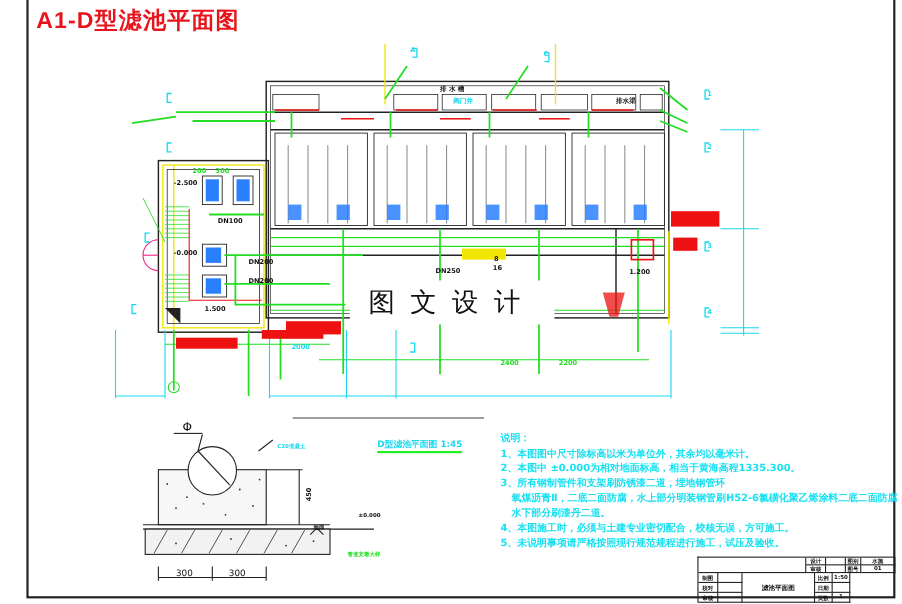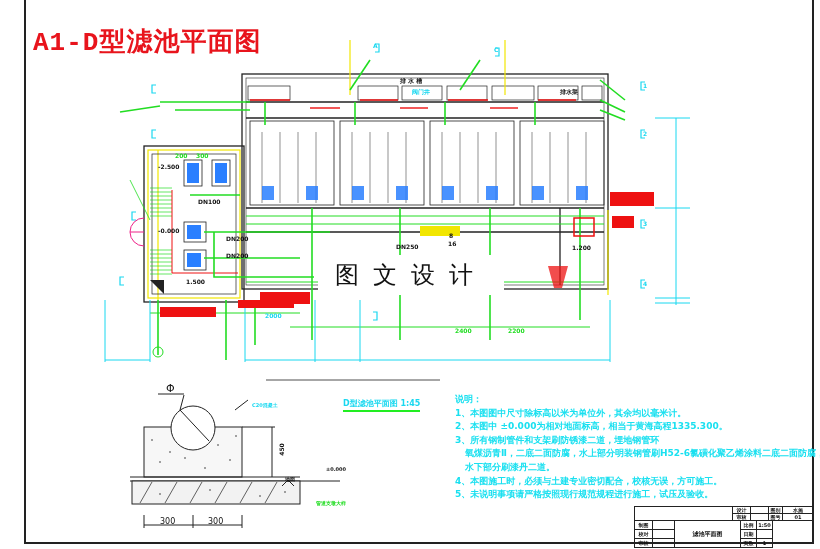--- a/index.html
+++ b/index.html
@@ -1,18 +1,18 @@
 <!DOCTYPE html>
 <html><head>
 <meta charset="utf-8">
 <style>
   html,body{margin:0;padding:0;background:#fff;}
   body{width:820px;height:549px;position:relative;overflow:hidden;font-family:"DejaVu Sans",sans-serif;}
   #frame{position:absolute;left:24px;top:-2px;width:790px;height:546px;border:2px solid #222;box-sizing:border-box;background:#fff;}
-  #title{position:absolute;left:33px;top:4px;color:#e8141c;font-family:Liberation Mono, monospace;font-size:26px;font-weight:bold;letter-spacing:1px;white-space:nowrap;margin-top:20px;}
+  #title{position:absolute;left:33px;top:4px;color:#e8141c;font-family:Liberation Sans, sans-serif;font-size:21px;font-weight:bold;letter-spacing:1px;white-space:nowrap;}
   svg{position:absolute;left:0;top:0;}
   #watermark{position:absolute;left:318px;top:255px;width:186px;height:40px;background:#fff;display:flex;align-items:center;justify-content:center;font-family:"DejaVu Serif",serif;font-size:24px;color:#111;letter-spacing:14px;}
   #notes{position:absolute;left:455px;top:393px;color:#19e0f0;font-size:9px;line-height:13.6px;font-weight:bold;white-space:nowrap;}
   #notes .indent{padding-left:10px;}
   #scale-title{position:absolute;left:343px;top:398px;color:#19d8f0;font-size:8px;font-weight:bold;white-space:nowrap;border-bottom:2px solid #22ee22;padding-bottom:1px;}
   #tb{position:absolute;left:634px;top:506px;width:179px;height:41px;border-top:1px solid #222;border-left:1px solid #222;font-size:5px;color:#111;}
   .cell{position:absolute;border-right:1px solid #222;border-bottom:1px solid #222;box-sizing:border-box;display:flex;align-items:center;justify-content:center;font-weight:bold;overflow:hidden;white-space:nowrap;}
   .lbl{position:absolute;font-size:6px;font-weight:bold;white-space:nowrap;}
   .k{color:#111;} .g{color:#22dd22;} .c{color:#19d8f0;}
 </style>

